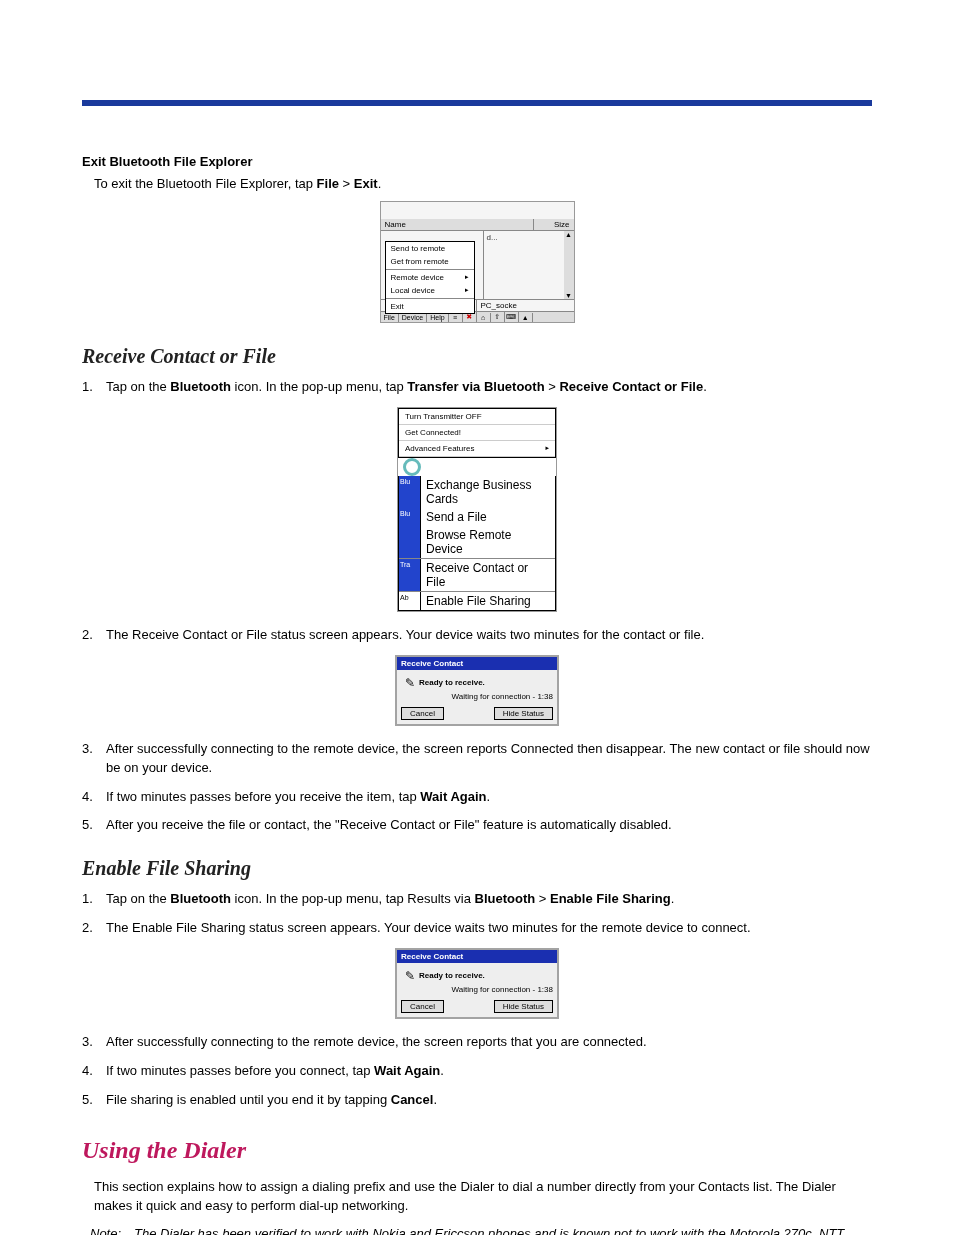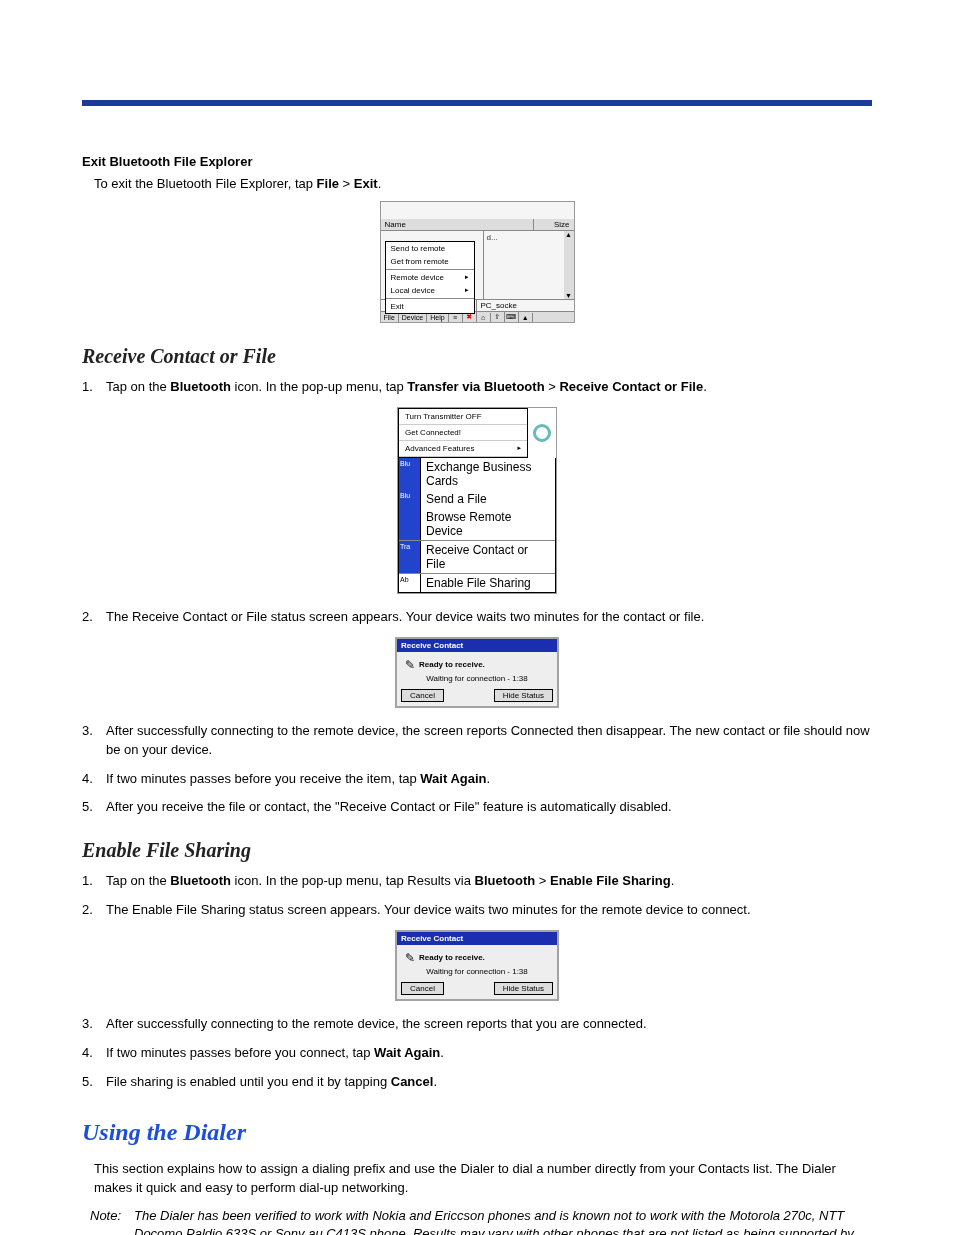--- a/index.html
+++ b/index.html
@@ -39,21 +39,21 @@
       font-weight: bold;
       font-size: 20px;
       color: #222;
       margin: 22px 0 10px 0;
     }
     .h1 {
       font-family: "Times New Roman", Times, serif;
       font-style: italic;
       font-weight: bold;
       font-size: 24px;
-      color: #1d4ed8;
+      color: #be185d;
       margin: 28px 0 14px 0;
     }
     ol.num-list {
       list-style: none;
       padding-left: 0;
       margin: 8px 0;
     }
     ol.num-list li {
       display: flex;
       font-size: 13px;
@@ -113,40 +113,40 @@
     .s1 .scroll { width:10px; background:#ddd; display:flex; flex-direction:column; justify-content:space-between; align-items:center; font-size:7px;}
     .s1 .low { display:flex; border-top:1px solid #888; font-size:8px;}
     .s1 .low span:first-child { width:96px; padding:1px 4px; border-right:1px solid #888;}
     .s1 .low span:last-child { flex:1; padding:1px 4px;}
     .s1 .tb { display:flex; background:#ddd; border-top:1px solid #888; font-size:7px; align-items:center;}
     .s1 .tb span { padding:1px 3px; border-right:1px solid #888;}
     .s1 .tb .ic { width:14px; text-align:center; padding:1px 0;}
 
     
     .s2 { width: 160px; }
-    .s2 .top { display:flex; background:#fff;}
+    .s2 .top { display:flex; background:#fff;flex-direction:column;}
     .s2 .tmenu { flex:1; border:1px solid #000; background:#fff; }
     .s2 .tmenu div { padding:3px 6px; font-size:8px; border-bottom:1px solid #ccc;}
     .s2 .tmenu .arrow::after { content:"▸"; float:right; font-size:7px;}
     .s2 .circ { width:28px; display:flex; align-items:center; justify-content:center;}
     .s2 .circ .ring { width:18px; height:18px; border:3px solid #6bb; border-radius:50%;}
     .s2 .sub { border:1px solid #000; border-top:none; background:#fff;}
     .s2 .sub .row { display:flex;}
     .s2 .sub .lft { width:22px; background:#2244cc; color:#fff; font-size:7px; padding:2px 1px; border-right:1px solid #000;}
     .s2 .sub .rgt { flex:1; padding:2px 5px; font-size:12px;}
     .s2 .sub .sep { border-top:1px solid #888;}
 
     
     .s3 { width: 164px; border:2px solid #a3a3a3;}
     .s3 .ttl { background:#1a2fb0; color:#fff; font-size:8px; font-weight:bold; padding:2px 4px;}
     .s3 .bd { background:#eee; padding:6px 4px 4px 4px;}
     .s3 .ln1 { display:flex; align-items:center; margin-bottom:2px;}
     .s3 .ic { width:18px; font-size:12px; text-align:center;}
     .s3 .t1 { font-size:8px; font-weight:bold;}
-    .s3 .t2 { font-size:8px; text-align:center; margin:2px 0 6px 0;}
+    .s3 .t2 { font-size:8px; text-align:right; margin:2px 0 6px 0;}
     .s3 .btns { display:flex; justify-content:space-between;}
     .s3 .btn { border:1px solid #000; background:#ddd; font-size:8px; padding:1px 8px;}
   </style>
 </head>
 <body>
 
 <div class="page">
   <div class="top-rule"></div>
 
   <div class="section-subhead">Exit Bluetooth File Explorer</div>

